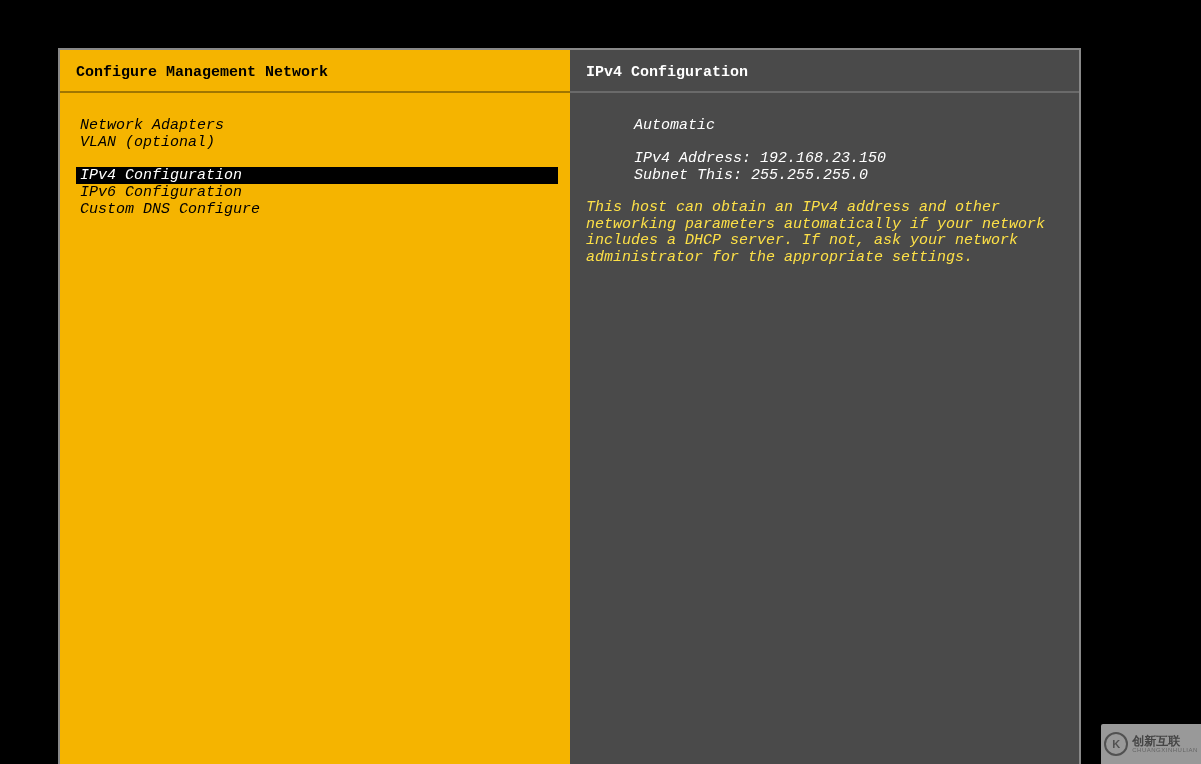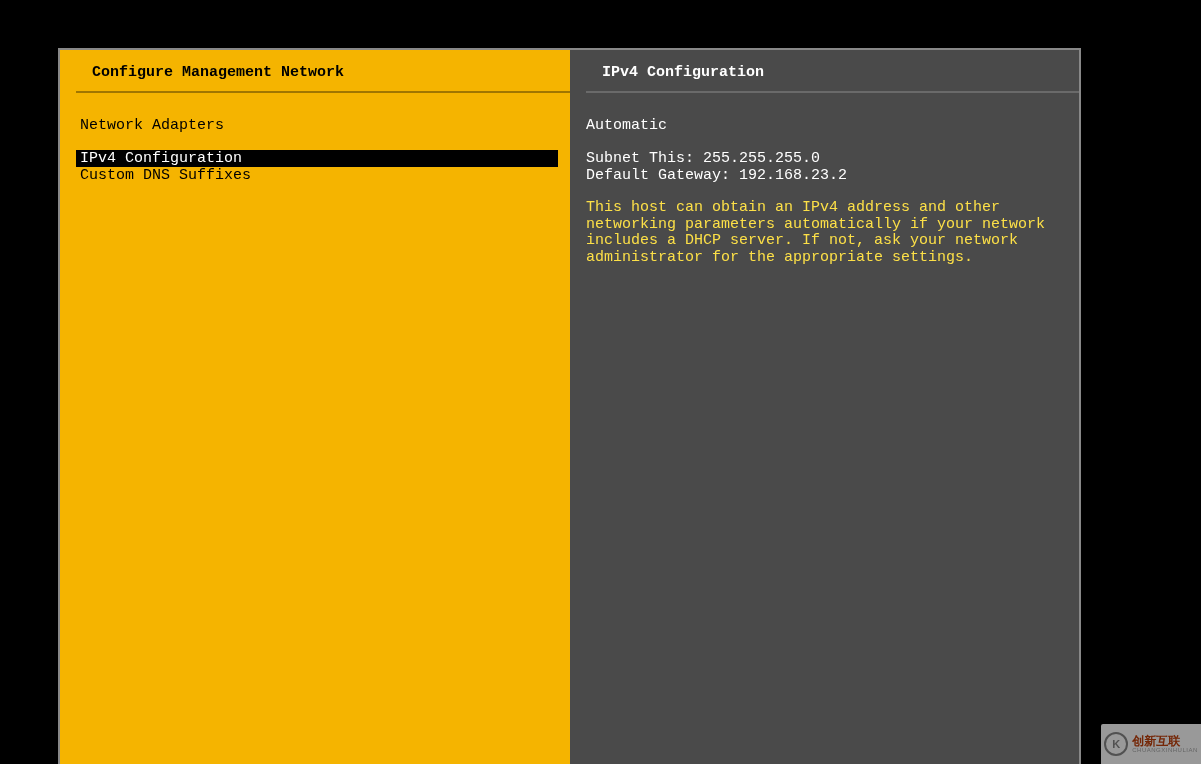--- a/index.html
+++ b/index.html
@@ -34,50 +34,51 @@
   .right-pane {
     flex: 1;
     background: #4a4a4a;
     color: #ffffff;
     display: flex;
     flex-direction: column;
   }
   .pane-header {
     padding: 14px 16px 10px 16px;
     font-weight: bold;
-    margin-left: 16px;
   }
   .left-pane .pane-header {
     border-bottom: 2px solid #a07600;
     color: #000;
   }
   .right-pane .pane-header {
     border-bottom: 2px solid #6a6a6a;
     color: #fff;
   }
   .pane-body {
     padding: 24px 12px 16px 16px;
+    font-style: italic;
   }
   .menu-group {
     margin-bottom: 16px;
   }
   .menu-item {
     padding: 0px 4px;
     white-space: pre;
     cursor: pointer;
   }
   .menu-item.selected {
     background: #000000;
     color: #ffffff;
   }
   .detail-line {
     white-space: pre;
   }
   .detail-block {
     margin-bottom: 16px;
+    margin-left: 48px;
   }
   .help-text {
     color: #fde047;
     line-height: 1.1;
   }
   .watermark {
     position: absolute;
     right: 0;
     bottom: 0;
     width: 100px;
@@ -106,53 +107,55 @@
     color: #888;
   }
   .watermark .logo-text {
     display: flex;
     flex-direction: column;
     line-height: 1;
   }
   .watermark .logo-text .main {
     font-size: 12px;
     font-weight: bold;
-    color: #c2410c;
+    color: #737373;
   }
   .watermark .logo-text .sub {
     font-size: 6px;
     color: #aaa;
     letter-spacing: 0.5px;
   }
 </style>
 </head>
 <body>
 
 <div class="console">
   <div class="left-pane">
     <div class="pane-header">Configure Management Network</div>
     <div class="pane-body">
       <div class="menu-group">
         <div class="menu-item">Network Adapters</div>
+        <div class="menu-item">VLAN (optional)</div>
       </div>
       <div class="menu-group">
         <div class="menu-item selected">IPv4 Configuration</div>
-        <div class="menu-item">Custom DNS Suffixes</div>
+        <div class="menu-item">IPv6 Configuration</div>
+        <div class="menu-item">Custom DNS Configure</div>
       </div>
     </div>
   </div>
   <div class="right-pane">
     <div class="pane-header">IPv4 Configuration</div>
     <div class="pane-body">
       <div class="detail-block">
         <div class="detail-line">Automatic</div>
       </div>
       <div class="detail-block">
+        <div class="detail-line"><span>IPv4 Address:</span> <span>192.168.23.150</span></div>
         <div class="detail-line"><span>Subnet This:</span> <span>255.255.255.0</span></div>
-        <div class="detail-line"><span>Default Gateway:</span> <span>192.168.23.2</span></div>
       </div>
       <div class="help-text">This host can obtain an IPv4 address and other networking parameters automatically if your network includes a DHCP server. If not, ask your network administrator for the appropriate settings.</div>
     </div>
   </div>
 </div>
 
 <div class="watermark">
   <span class="logo-circle">K</span>
   <span class="logo-text">
     <span class="main">创新互联</span>

